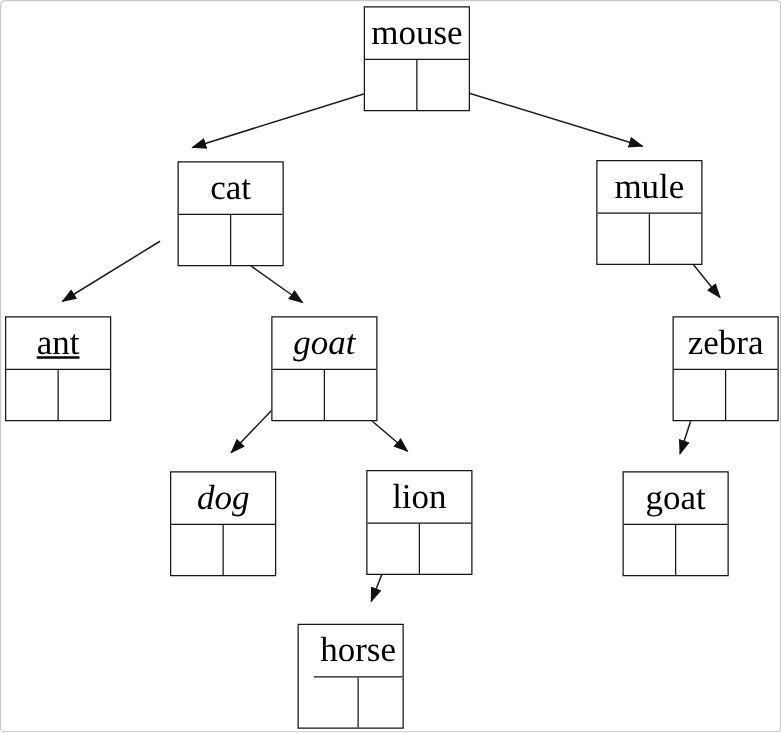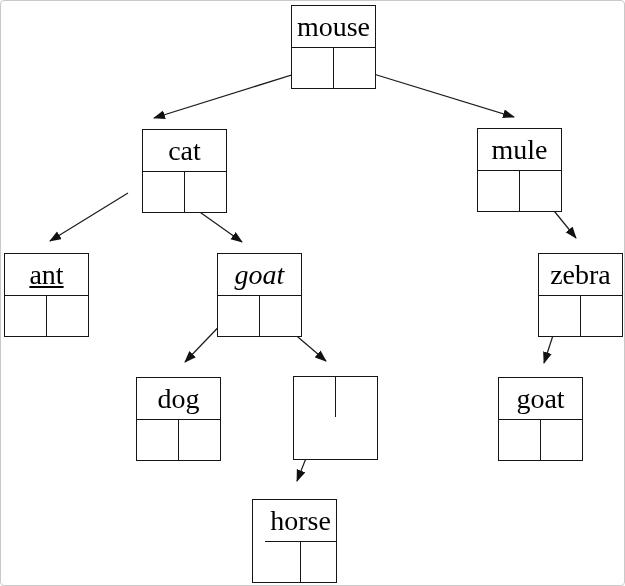--- a/index.html
+++ b/index.html
@@ -41,24 +41,24 @@
   .node .cell { flex: 1; }
   .node .cell.right { border-left: 1px solid #151515; }
 
   
   .pos-mouse { left: 290px; top: 4px; }
   .pos-cat   { left: 105px; top: 128px; margin-left: 36px; }
   .pos-mule  { left: 476px; top: 127px; text-align: center; }
   .pos-ant   { left: 3px;   top: 252px; text-decoration: underline; }
   .pos-goat  { left: 216px; top: 252px; font-style: italic; }
   .pos-zebra { left: 537px; top: 252px; text-align: right; }
-  .pos-dog   { left: 135px; top: 376px; }
+  .pos-dog   { left: 135px; top: 376px; font-style: italic; }
   .pos-lion  { left: 292px; top: 375px; }
   .pos-tiger { left: 497px; top: 376px; }
-  .pos-horse { left: 251px; top: 498px; padding-left: 12px; }
+  .pos-horse { left: 237px; top: 498px; padding-left: 12px; }
 
   .edge { stroke: #1a1a1a; stroke-width: 1.2; fill: none; }
 </style>
 </head>
 <body>
 
 <div class="frame">
 
   <svg class="edges-layer" viewBox="0 0 623 584" xmlns="http://www.w3.org/2000/svg">
     <defs>
@@ -127,20 +127,21 @@
 
   <div class="node pos-dog">
     <div class="label">dog</div>
     <div class="cells">
       <div class="cell"></div>
       <div class="cell right"></div>
     </div>
   </div>
 
   <div class="node pos-lion">
+    <div class="label">lion</div>
     <div class="cells">
       <div class="cell"></div>
       <div class="cell right"></div>
     </div>
   </div>
 
   <div class="node pos-tiger">
     <div class="label">goat</div>
     <div class="cells">
       <div class="cell"></div>

